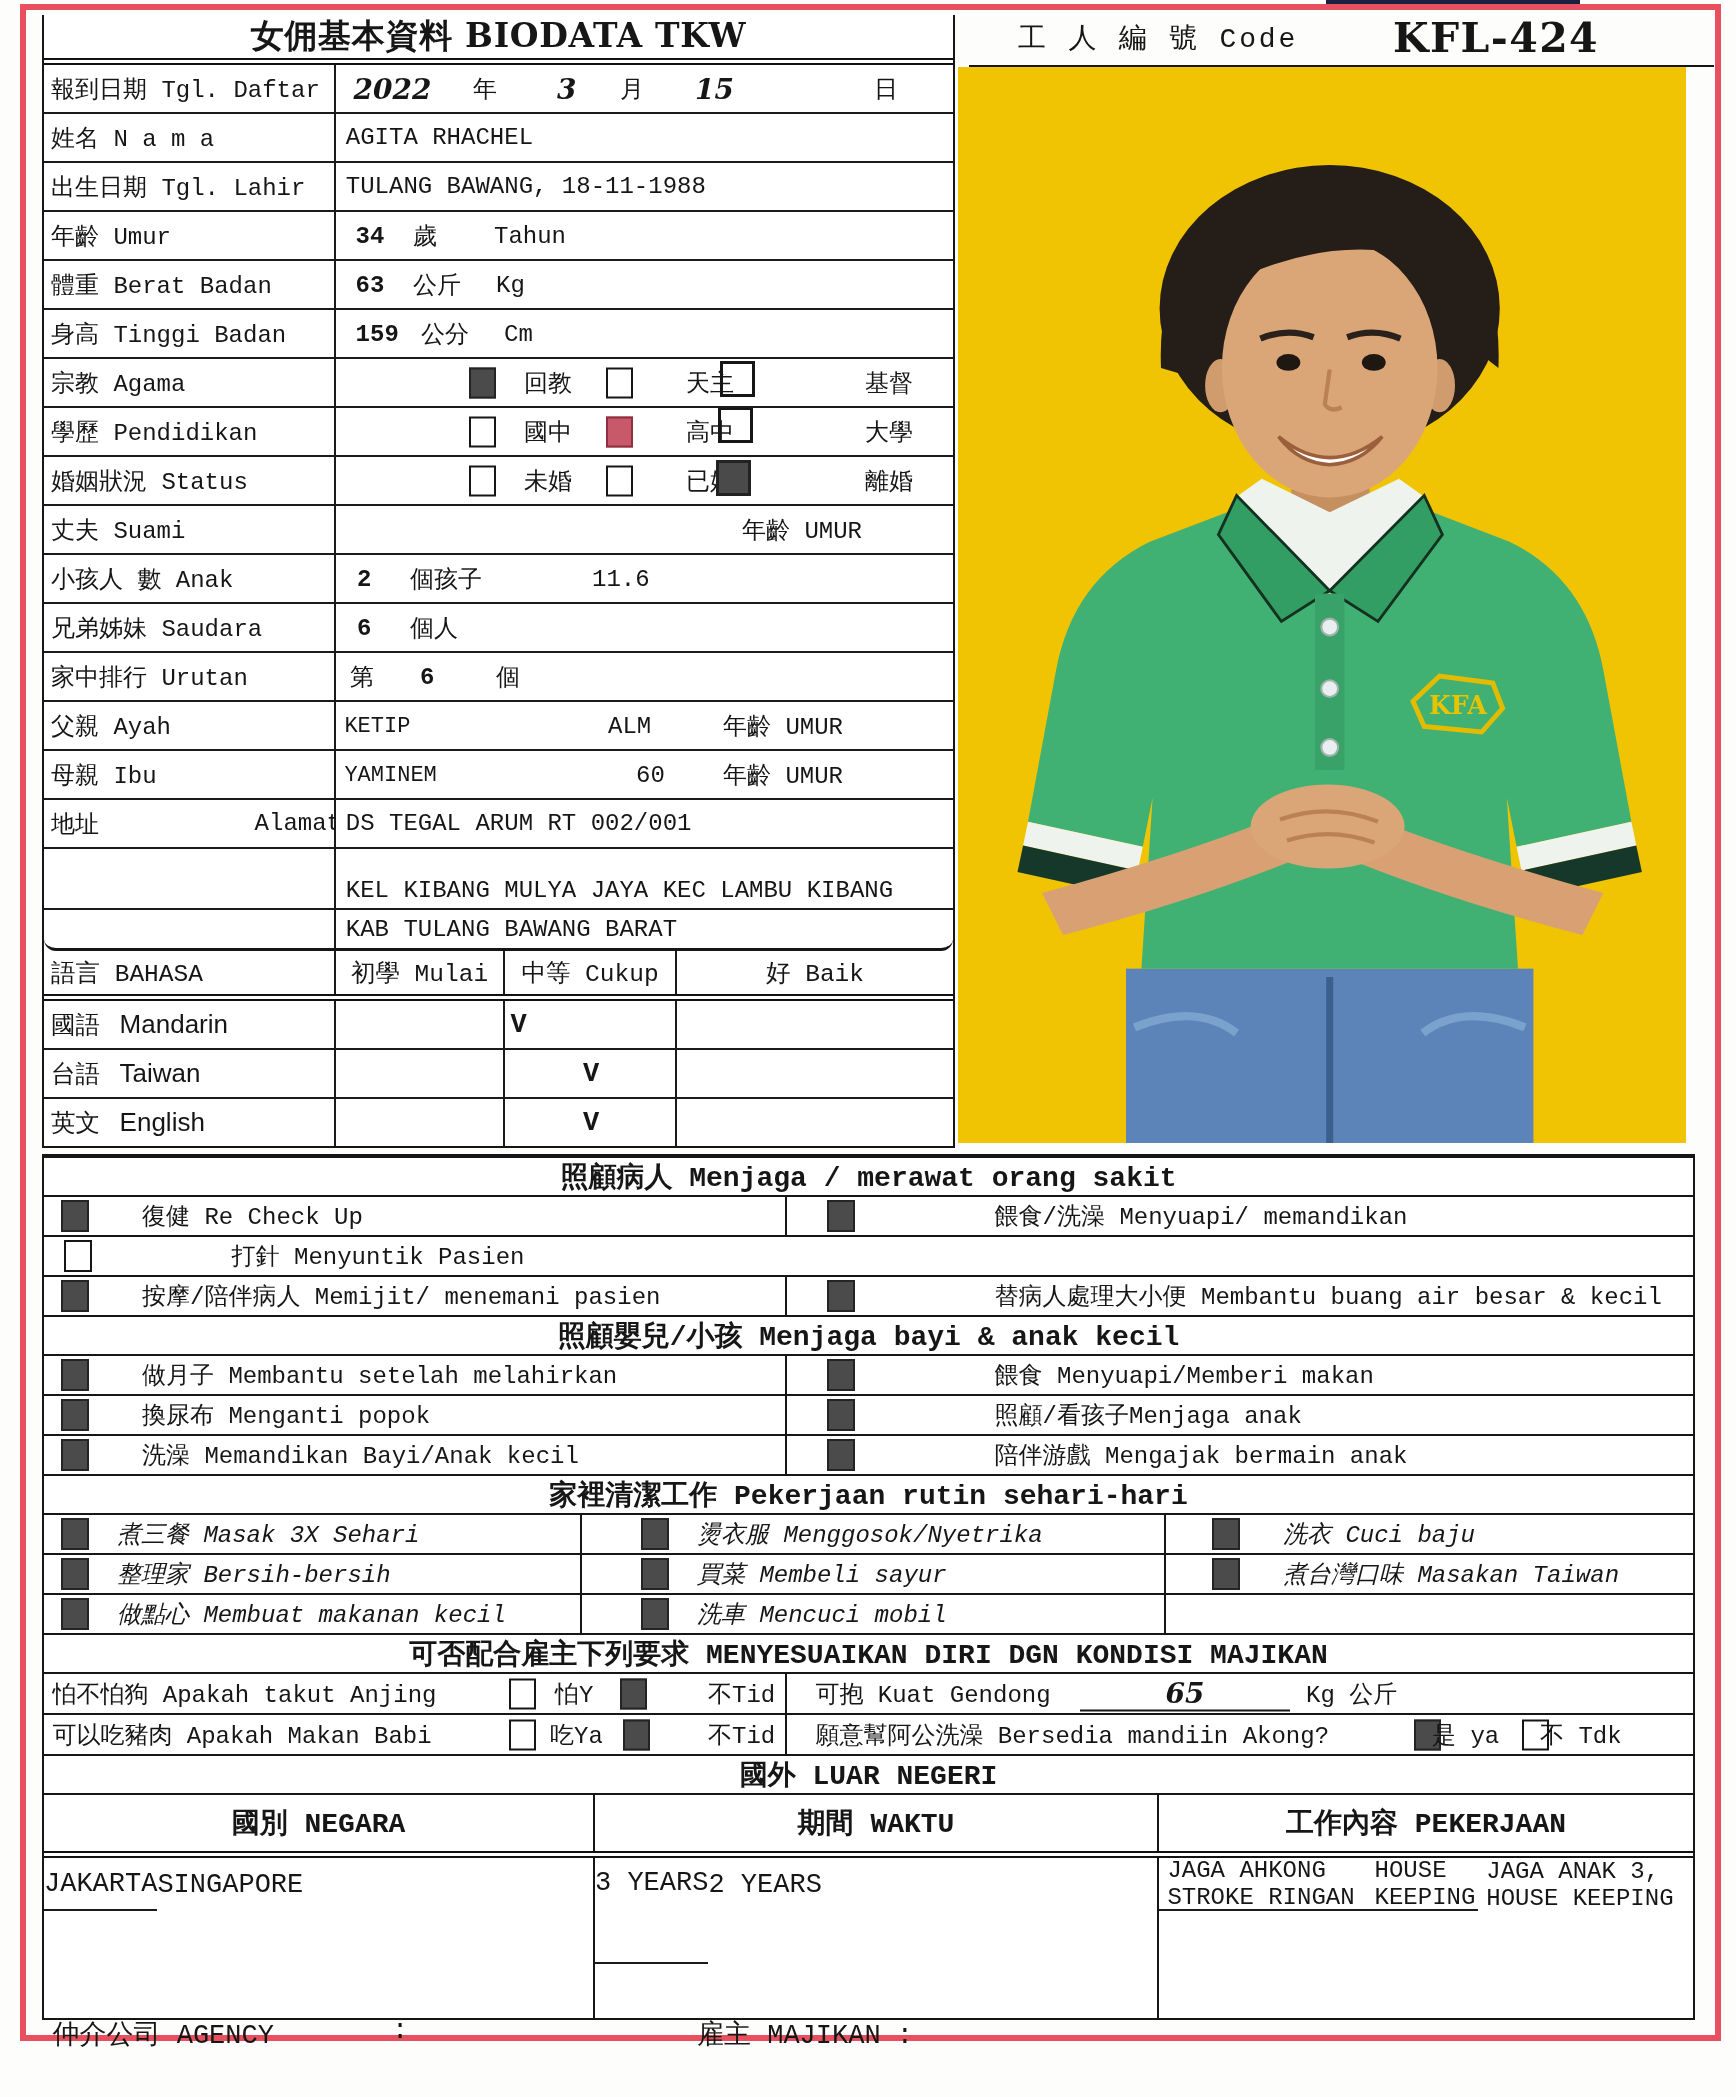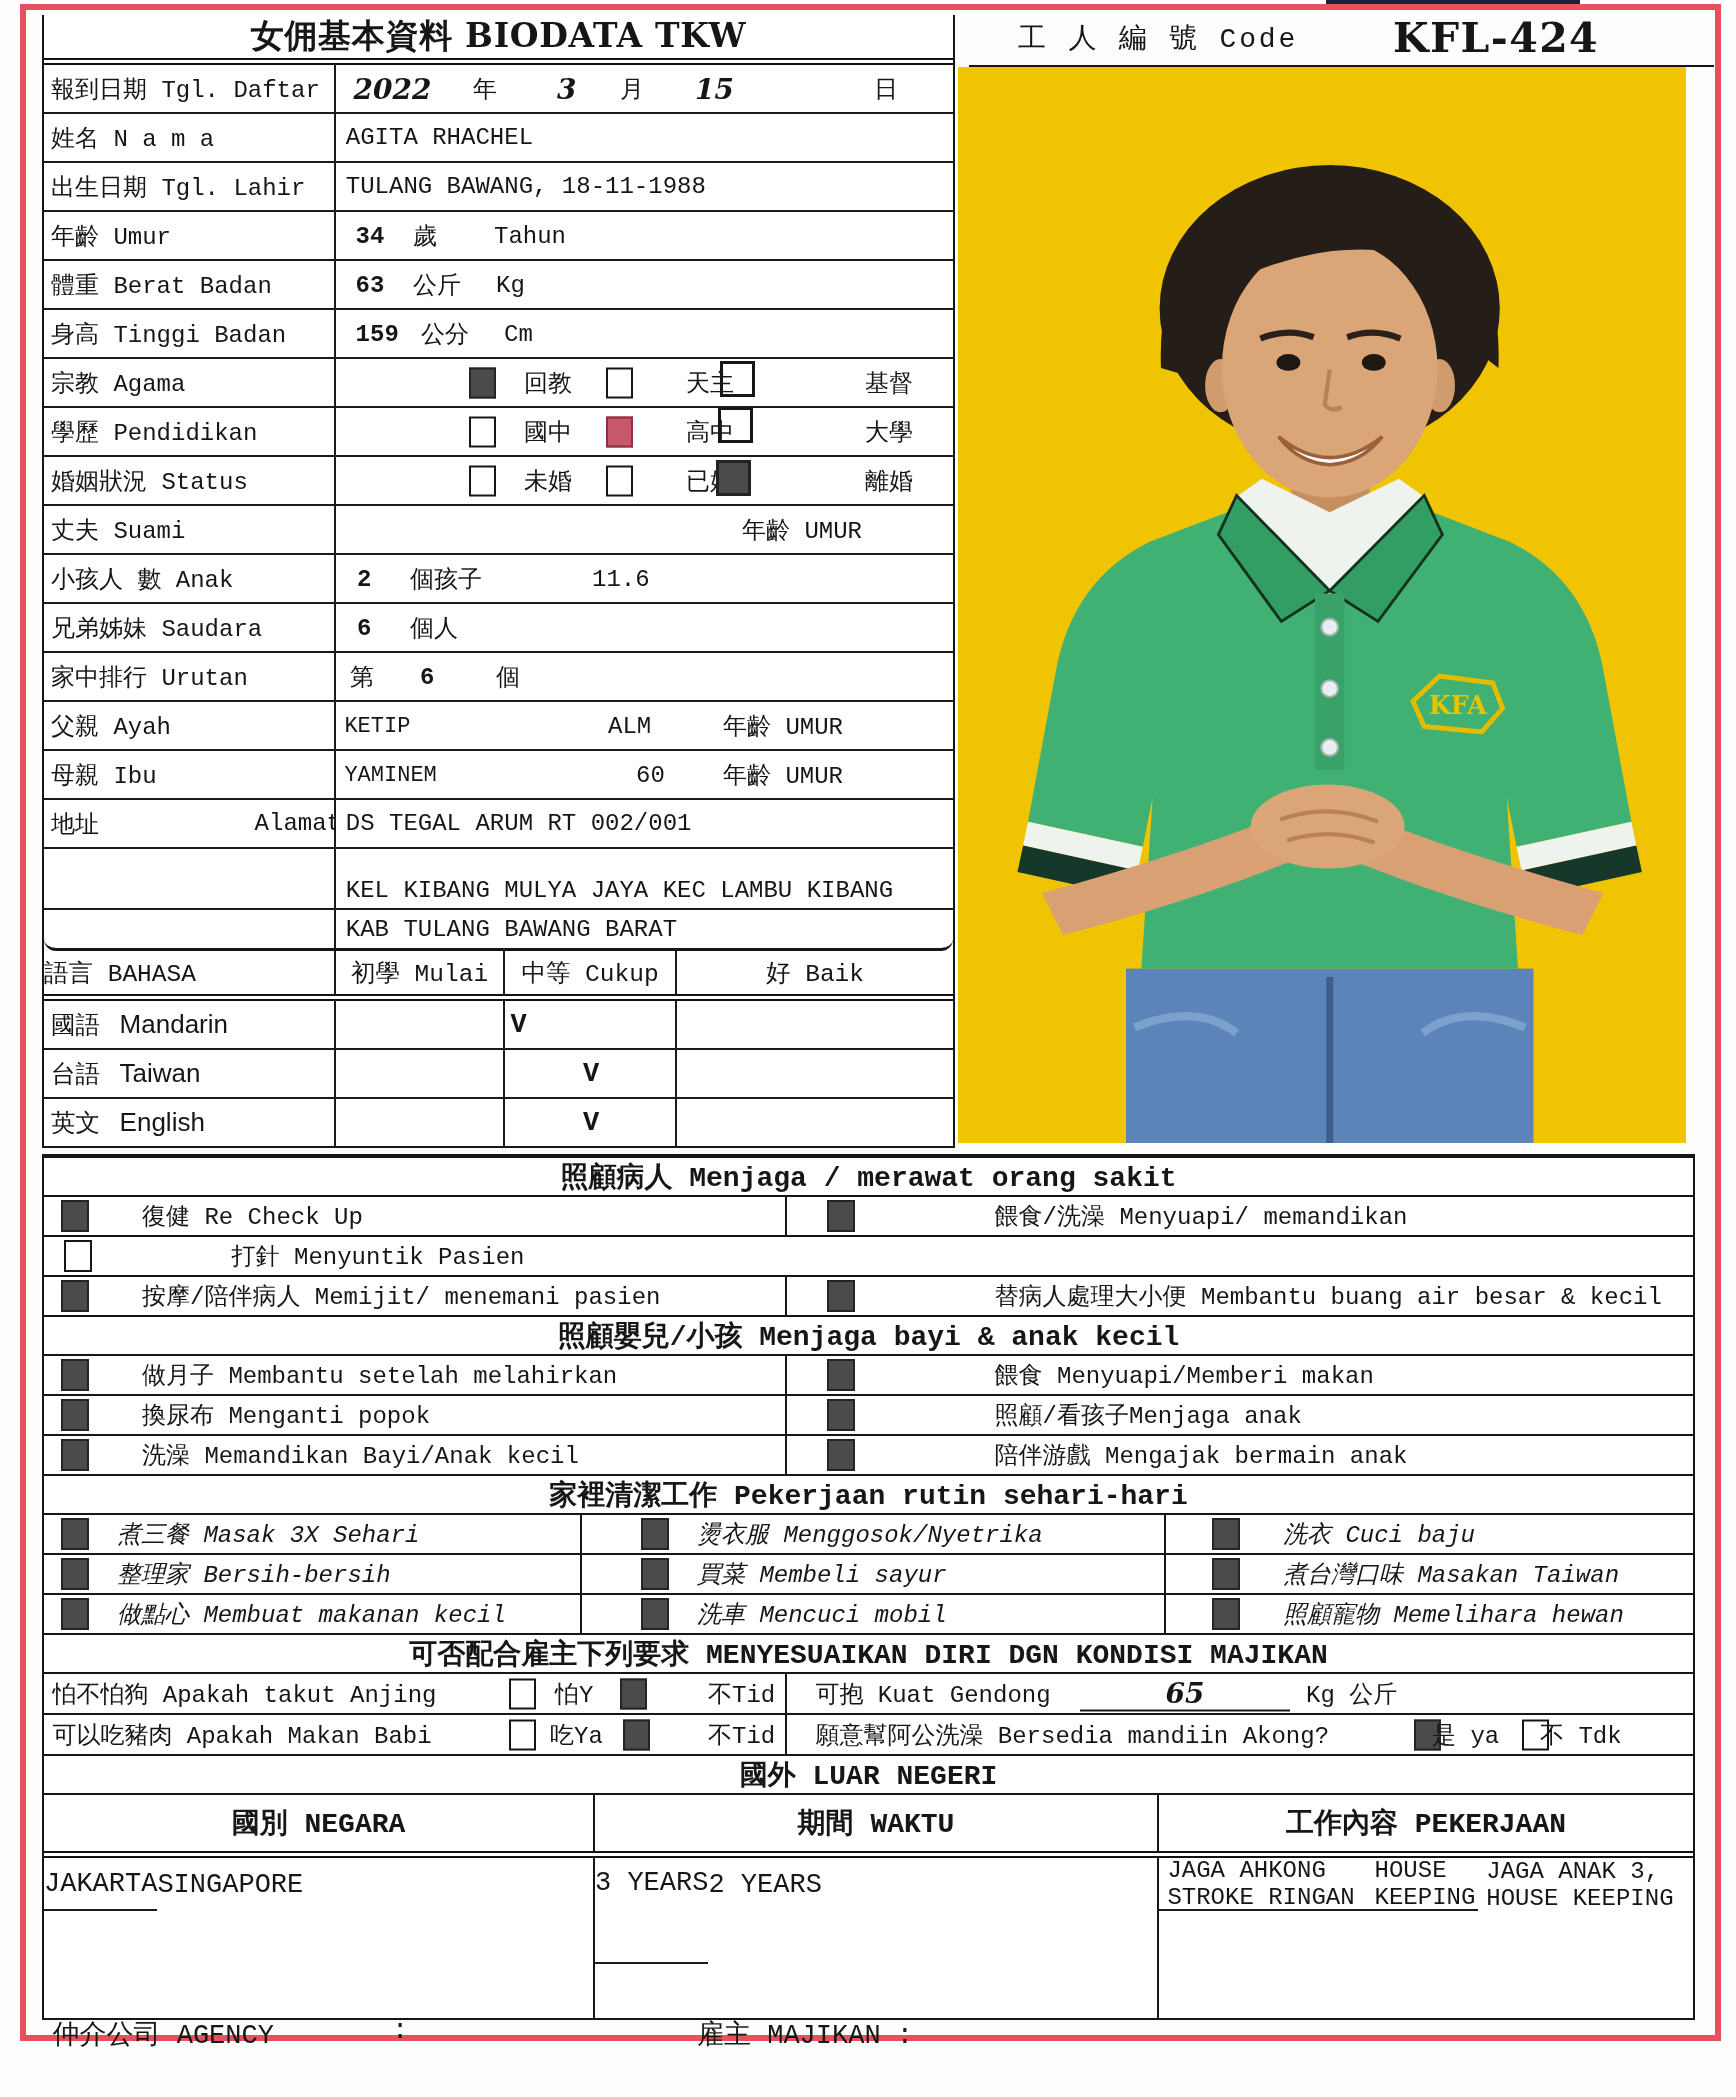--- a/index.html
+++ b/index.html
@@ -25,21 +25,21 @@
   .cb.filled { background:#4b4b4b; border-color:#242424; }
   .cb.red { background:#c7596a; border-color:#8e3040; }
   .cb.sm { width:27px; height:31px; }
   .cbpos { position:absolute; top:50%; transform:translateY(-50%); }
   .overlay-box { position:absolute; width:35px; height:36px; border:3.5px solid #161616; background:transparent; }
   .overlay-box.filledbox { background:#4a4a4a; border-color:#222; }
 
   
   .lang-head { display:flex; height:50px; border-top:2.8px solid #161616; border-bottom:7px double #111; font-size:24.5px; align-items:stretch; }
   .lang-head > div { display:flex; align-items:center; justify-content:center; }
-  .lh1 { width:292px; border-right:2.1px solid #1b1b1b; justify-content:flex-start !important; padding-left:0; }
+  .lh1 { width:292px; border-right:2.1px solid #1b1b1b; justify-content:flex-start !important; padding-left:7px; }
   .lh2 { width:169px; border-right:2.1px solid #1b1b1b; }
   .lh3 { width:172px; border-right:2.1px solid #1b1b1b; }
   .lh4 { flex:1; }
   .lrow { display:flex; height:49px; border-bottom:2.1px solid #1b1b1b; font-size:24.5px; }
   .lrow:last-child { border-bottom:2.8px solid #161616; }
   .lrow > div { display:flex; align-items:center; }
   .lang-en { font-family:"Liberation Sans","DejaVu Sans",sans-serif; font-size:26px; margin-left:19.6px; }
   .vmark { font-size:27px; font-weight:bold; }
 
   
@@ -465,24 +465,20 @@
     </div>
     <div class="crow">
       <div class="third">
         <span class="cb filled"></span>
         <span class="clabel">做點心 Membuat makanan kecil</span>
       </div>
       <div class="third c2">
         <span class="cb filled"></span>
         <span class="clabel">洗車 Mencuci mobil</span>
       </div>
-      <div class="third c3">
-        <span class="cb filled"></span>
-        <span class="clabel">照顧寵物 Memelihara hewan</span>
-      </div>
     </div>
 
     <div class="sec-h">可否配合雇主下列要求 MENYESUAIKAN DIRI DGN KONDISI MAJIKAN</div>
 
     <div class="crow crow2">
       <div class="half">
         <span class="pos" style="left:8.4px">怕不怕狗  Apakah takut Anjing</span>
         <span class="cb sm cbpos" style="left:448px"></span>
         <span class="pos" style="left:511px">怕Y</span>
         <span class="cb sm cbpos filled" style="left:559px"></span>

